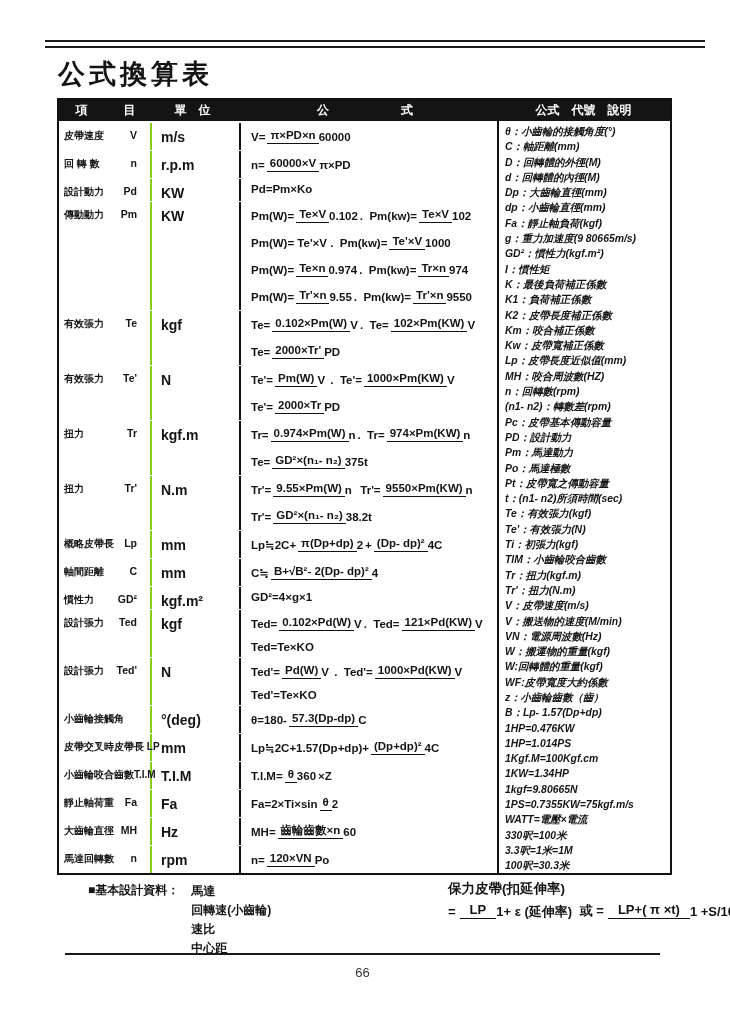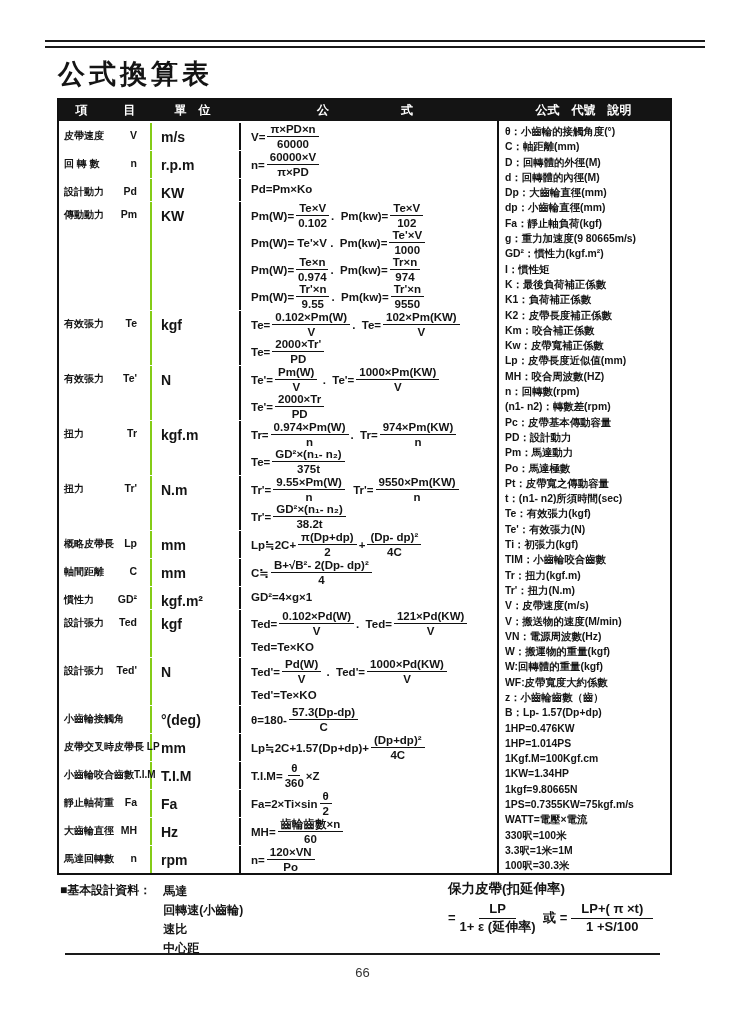--- a/index.html
+++ b/index.html
@@ -23,28 +23,28 @@
       padding:6px 0 0 5px;font-size:10px;font-weight:bold;display:flex;white-space:nowrap;}
   .c1 .sym{margin-left:auto;padding-right:13px;font-size:10.5px;}
   .c1 .sym:empty{display:none;}
   .c2{width:89px;flex:none;border-right:2px solid #111;box-sizing:border-box;
       padding:6px 0 0 9px;font-size:14px;font-weight:bold;}
   .c3{flex:1;padding-left:10px;font-size:11.5px;font-weight:bold;}
   .fl{display:flex;align-items:center;height:27px;white-space:pre;}
   .fl.short{height:20px;}
   .legend{width:173px;flex:none;border-left:2px solid #111;box-sizing:border-box;
           padding:3px 0 0 6px;font-size:10.4px;font-weight:bold;}
-  .lg{line-height:15.3px;white-space:nowrap;}
+  .lg{line-height:15.3px;white-space:nowrap;font-style:italic;}
   
-  .frac{display:inline-flex;flex-direction:column;align-items:center;margin:0 2px;line-height:1.05;}
+  .frac{display:inline-flex;flex-direction:row;align-items:center;margin:0 2px;line-height:1.05;}
   .frac .num{border-bottom:1.4px solid #111;padding:0 3px 1px;}
   .frac .den{padding-top:1px;}
   
   .basic{position:absolute;top:882px;left:60px;font-size:12px;font-weight:bold;display:flex;}
-  .basic-label{white-space:nowrap;}
+  .basic-label{white-space:nowrap;margin-left:28px;}
   .basic-items{margin-left:12px;}
   .basic-items div{line-height:19px;}
   .belt{position:absolute;top:880px;left:448px;font-size:13.5px;font-weight:bold;}
   .belt-title{margin-bottom:4px;}
   .belt-line{display:flex;align-items:center;white-space:pre;font-size:13px;}
   .belt-line .frac{margin:0 4px;}
   .belt-line .frac .num{padding:0 10px 2px;}
   .bottom-rule{position:absolute;top:953px;left:65px;width:595px;height:2px;background:#1a1a1a;}
   .page-number{position:absolute;top:965px;left:65px;width:595px;text-align:center;
                font-size:13px;color:#333;}

